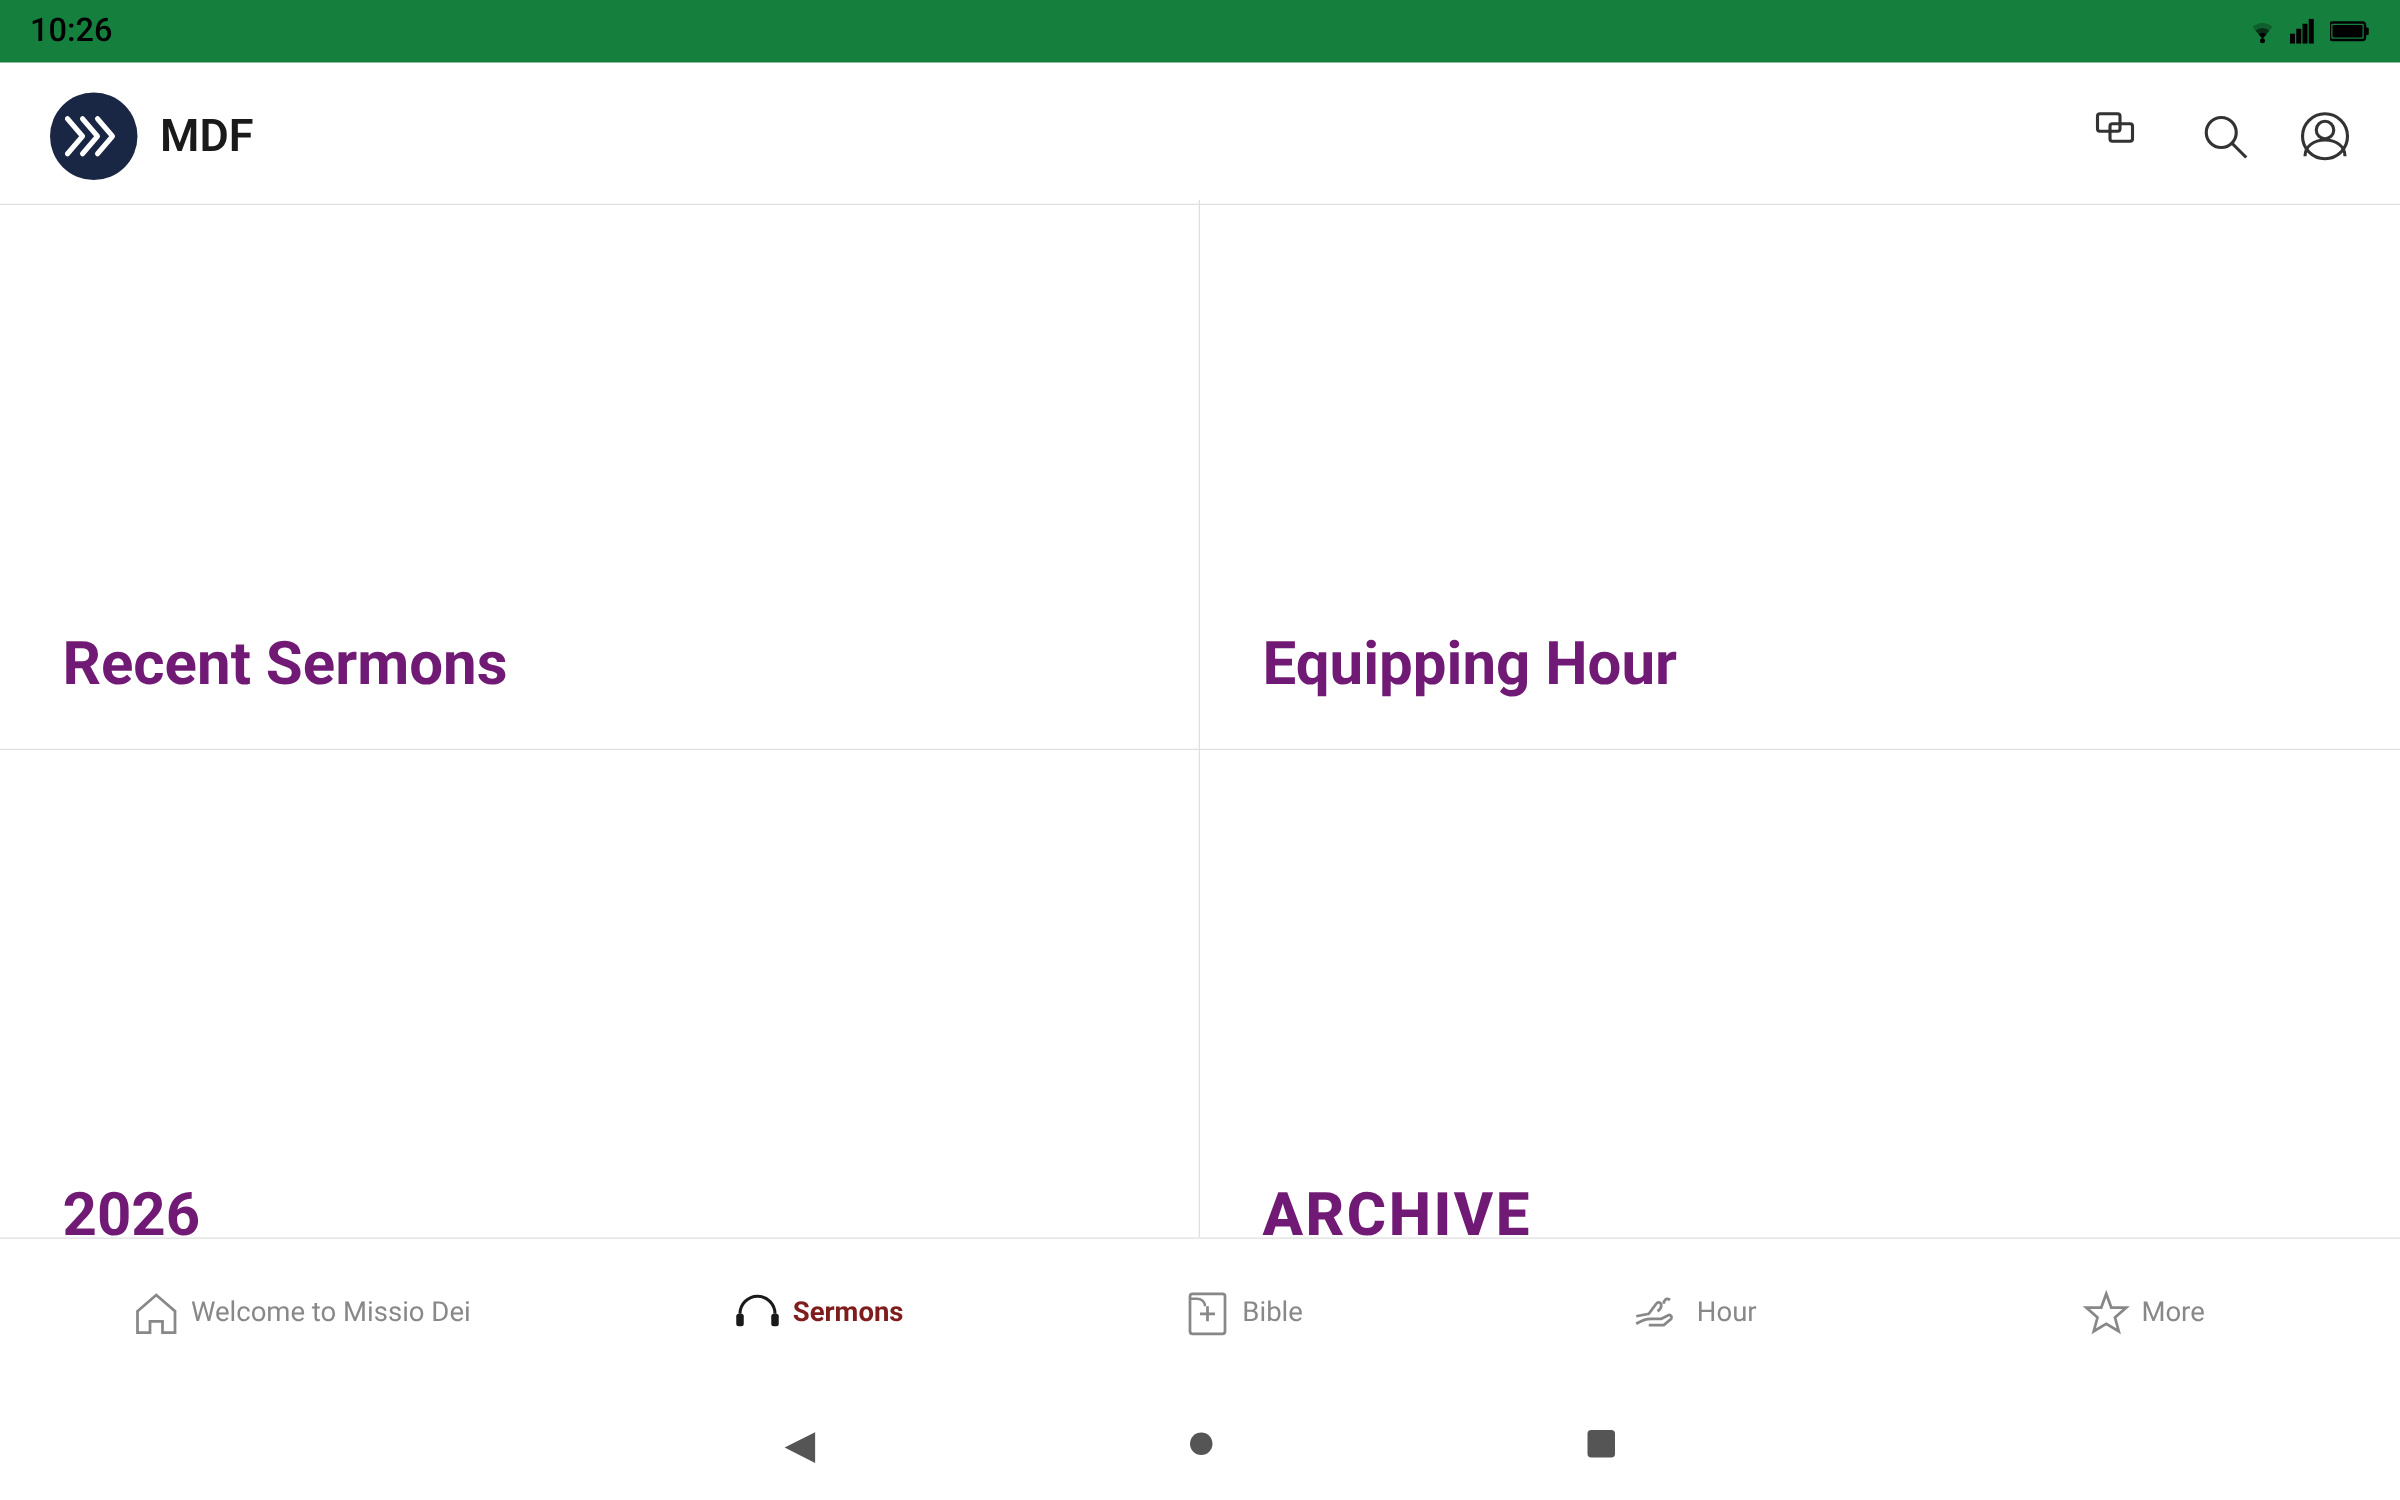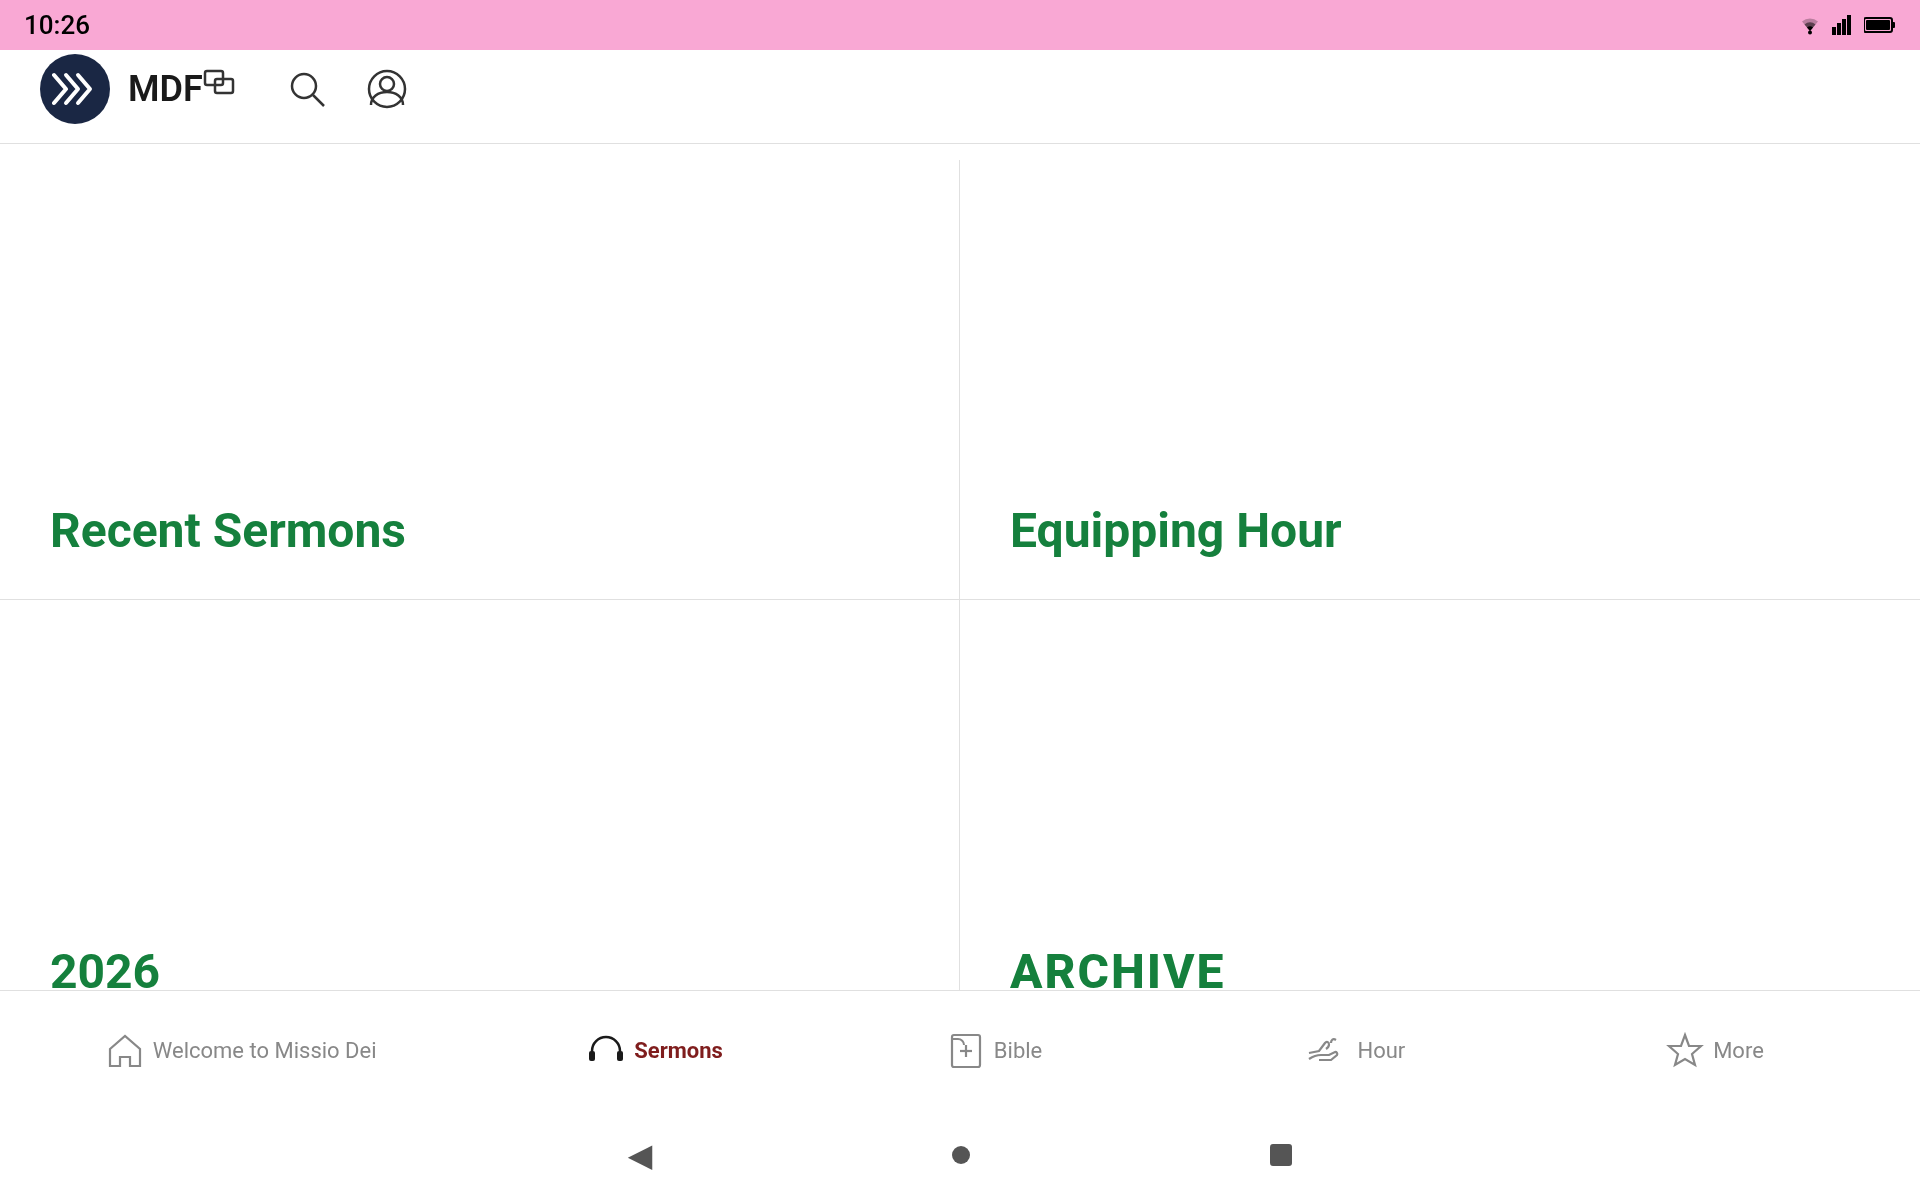--- a/index.html
+++ b/index.html
@@ -16,43 +16,44 @@
     .status-bar {
       position: absolute;
       top: 0;
       left: 0;
       right: 0;
       height: 50px;
       display: flex;
       align-items: center;
       justify-content: space-between;
       padding: 12px 24px;
-      background: #f9a8d4;
+      background: #15803d;
       z-index: 100;
     }
     .status-time {
       font-size: 26px;
       font-weight: 500;
       color: #000;
     }
     .status-icons {
       display: flex;
       align-items: center;
       gap: 8px;
     }
 
     
     .header {
       position: absolute;
-      top: 34px;
+      top: 54px;
       left: 0;
       right: 0;
       height: 110px;
       display: flex;
       align-items: center;
+      justify-content: space-between;
       padding: 0 40px;
       background: #fff;
       border-bottom: 1px solid #e0e0e0;
     }
     .header-left {
       display: flex;
       align-items: center;
       gap: 18px;
     }
     .logo-circle {
@@ -96,21 +97,21 @@
     }
     .grid-cell:nth-child(2), .grid-cell:nth-child(4) {
       border-right: none;
     }
     .grid-cell:nth-child(3), .grid-cell:nth-child(4) {
       border-bottom: none;
     }
     .grid-cell-label {
       font-size: 48px;
       font-weight: 700;
-      color: #15803d;
+      color: #701a75;
     }
     .grid-cell-label.archive {
       font-weight: 800;
       letter-spacing: 2px;
     }
 
     
     .bottom-nav {
       position: absolute;
       bottom: 90px;

